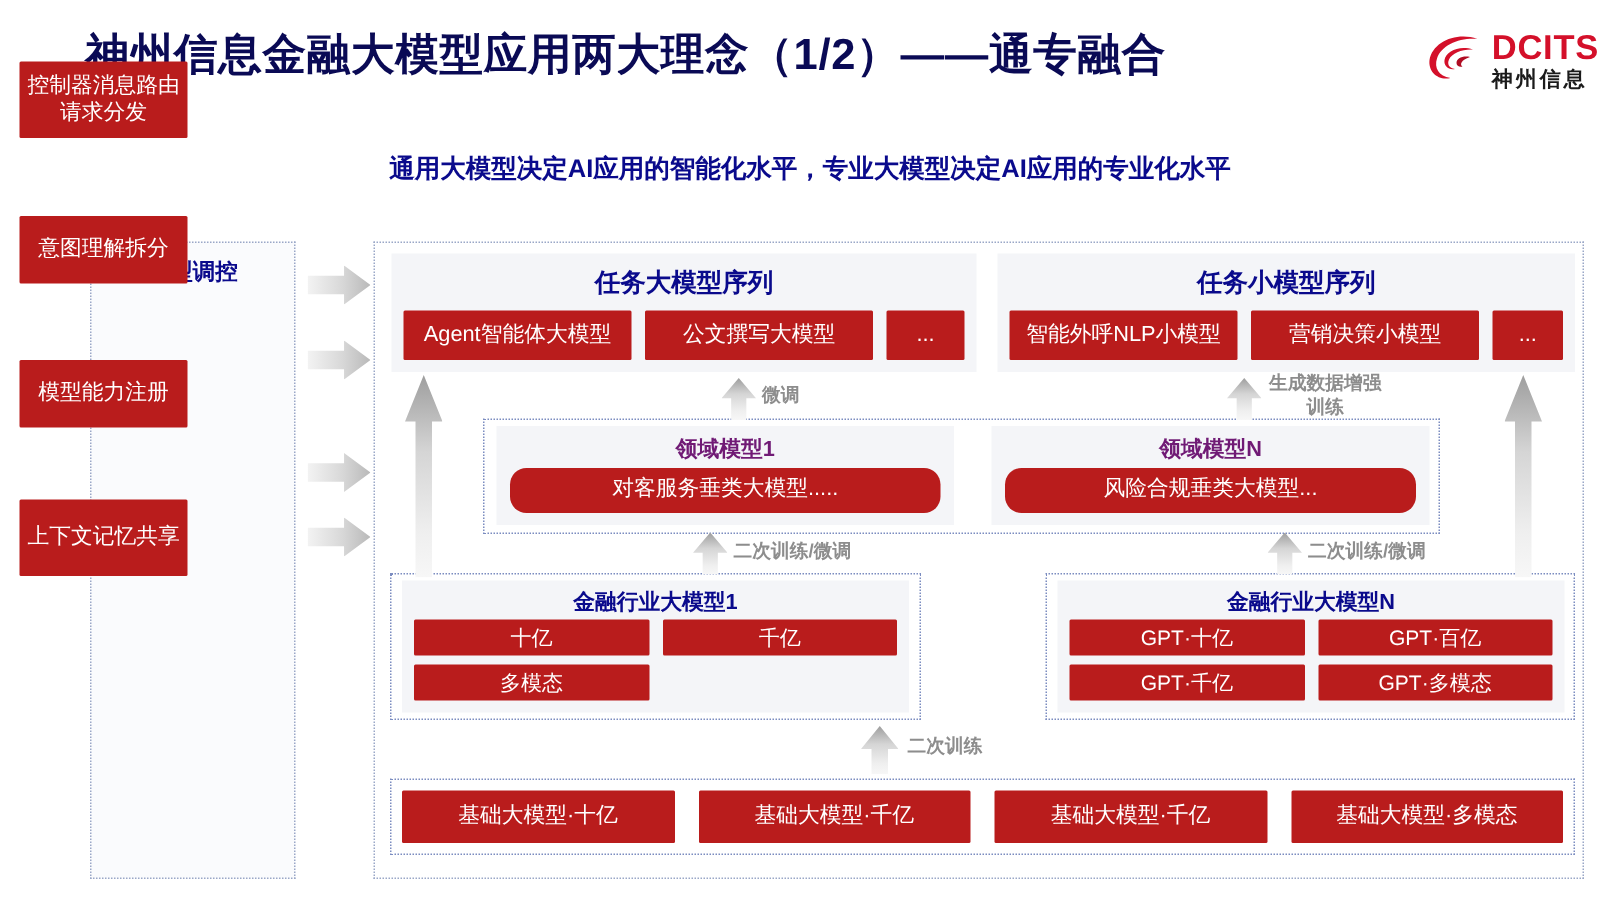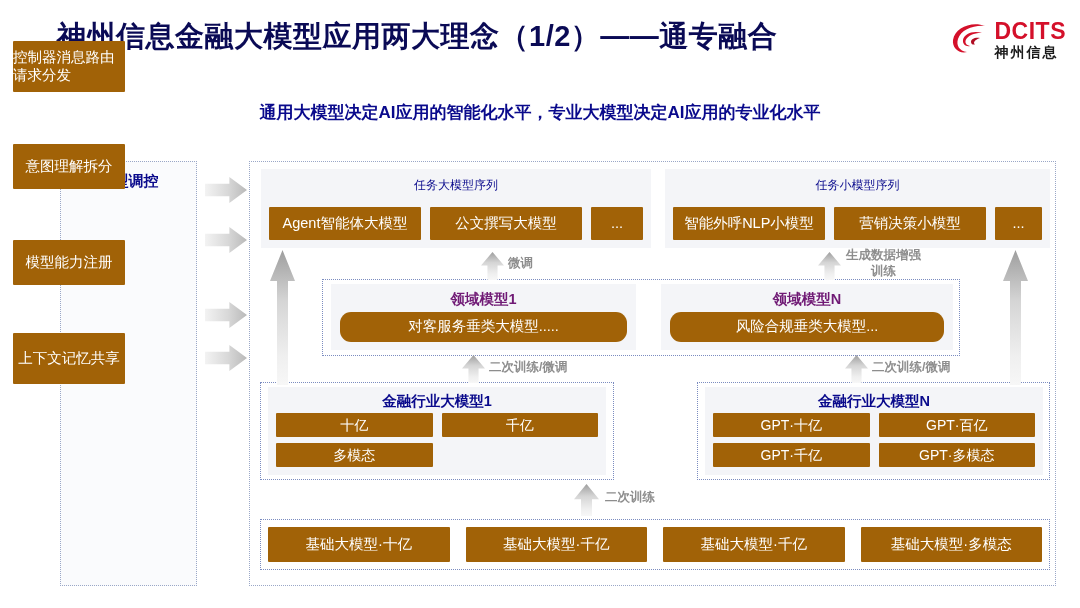--- a/index.html
+++ b/index.html
@@ -30,23 +30,23 @@
   .logo-cn { font-size:14px; font-weight:bold; color:#1b1b1b; letter-spacing:2px; margin-top:2px; }
 
   .subtitle {
     position:absolute; left:0; right:0; top:101px; text-align:center;
     font-size:17px; font-weight:bold; color:#0a0a8c;
   }
   .subtitle span { display:inline-block; }
 
   
   .chip {
-    background:#a16207; color:#ffffff;
+    background:#b91c1c; color:#ffffff;
     display:flex; align-items:center; justify-content:center;
-    font-size:14.5px; line-height:1.18;
+    text-align:center; font-size:14.5px; line-height:1.18;
     border-radius:1px;
   }
 
   
   .ctrl-panel {
     position:absolute; left:60px; top:161px; width:137px; height:425px;
     border:1px dotted #9aa7c7; background:#fafbfd;
   }
   .ctrl-title {
     position:absolute; left:0; right:0; top:10px; text-align:center;
@@ -75,21 +75,21 @@
     border:1px dotted #9aa7c7;
   }
 
   
   .seqbox {
     position:absolute; background:#f4f5f8;
     padding-top:8px;
   }
   .seq-a { left:261px; top:169px; width:390px; height:79px; }
   .seq-b { left:665px; top:169px; width:385px; height:79px; }
-  .seq-title { text-align:center; font-size:12px; font-weight:normal; color:#0a0a8c; }
+  .seq-title { text-align:center; font-size:17px; font-weight:bold; color:#0a0a8c; }
   .seq-chips { position:absolute; left:8px; right:8px; top:38px; display:flex; gap:9px; }
   .seq-chips .chip { height:33px; }
   .seq-chips .wide { flex:0 0 152px; }
   .seq-chips .narrow { flex:1 1 auto; }
 
   
   .dom-outer {
     position:absolute; left:322px; top:279px; width:638px; height:77px;
     border:1px dotted #7b8cc0;
   }

